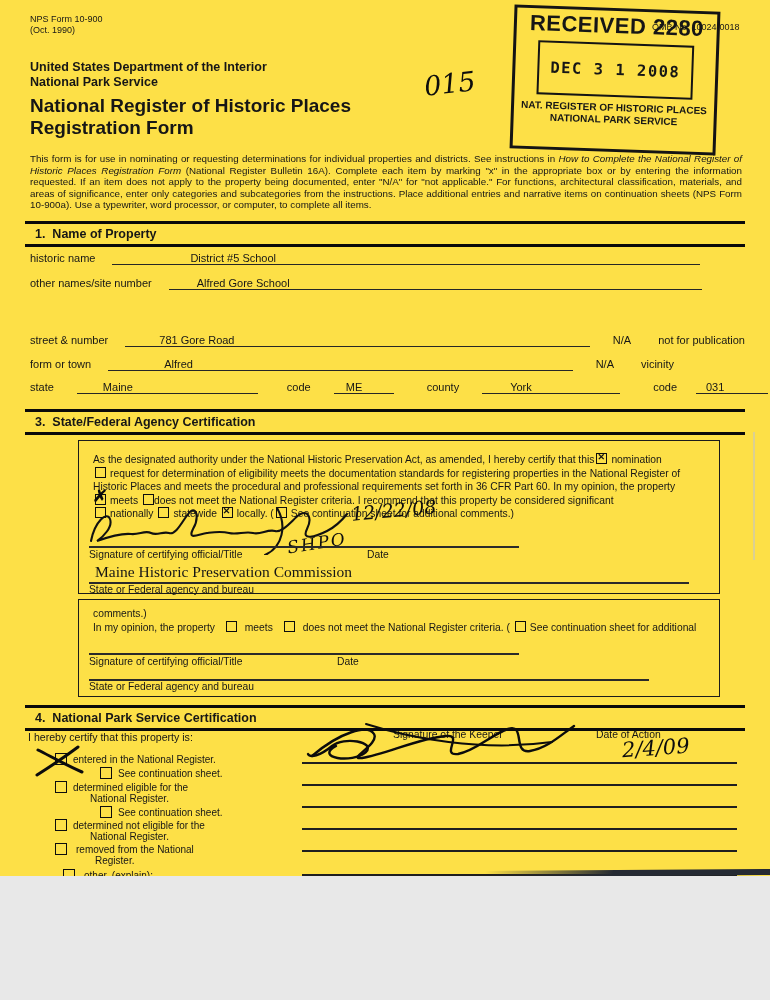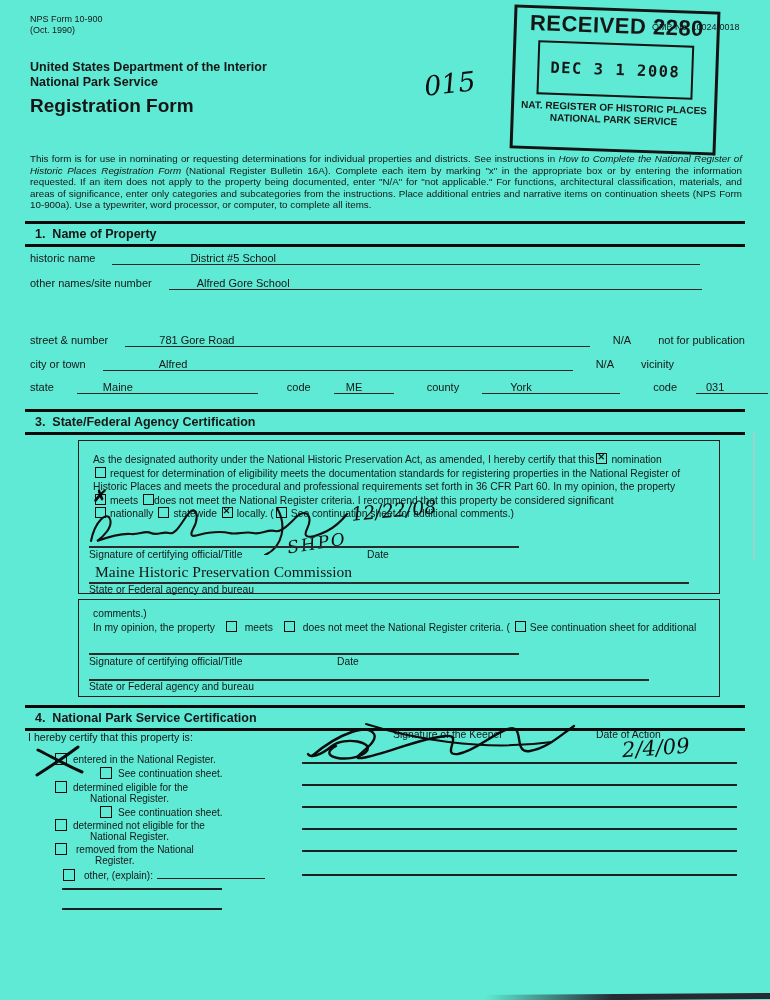--- a/index.html
+++ b/index.html
@@ -1,16 +1,16 @@
 <!DOCTYPE html>
 <html><head>
 <meta charset="utf-8">
 <style>
   html,body{margin:0;padding:0;background:#e8e8e8;}
-  .page{position:relative;width:770px;height:1000px;margin:0 auto;background:#5eead4;
+  .page{position:relative;width:770px;height:876px;margin:0 auto;background:#fde047;
         font-family:"Liberation Sans",sans-serif;color:#161616;overflow:hidden;}
   .abs{position:absolute;}
   .tiny{font-size:9px;line-height:10.5px;}
   .dept{font-size:12.5px;line-height:14.5px;font-weight:bold;}
   .title{font-size:19px;line-height:22px;font-weight:bold;}
   .intro{font-size:9.8px;line-height:11.6px;text-align:justify;}
   .italic{font-style:italic;}
   .sec-head{position:absolute;left:25px;right:25px;border-top:3px solid #0a0a0a;
             border-bottom:3px solid #0a0a0a;padding:3px 0 3px 10px;
             font-weight:bold;font-size:12.5px;white-space:pre;}
@@ -71,20 +71,21 @@
   </div>
 
   <div class="abs handwriting" style="left:424px;top:68px;font-size:27px;transform:rotate(-6deg);">015</div>
 
   <div class="abs dept" style="left:30px;top:60px;">
     <div>United States Department of the Interior</div>
     <div>National Park Service</div>
   </div>
 
   <div class="abs title" style="left:30px;top:95px;">
+    <div>National Register of Historic Places</div>
     <div>Registration Form</div>
   </div>
 
   <div class="abs intro" style="left:30px;top:153px;width:712px;">
     <span>This form is for use in nominating or requesting determinations for individual properties and districts.  See instructions in </span><span class="italic">How to Complete the National Register of Historic Places Registration Form</span><span> (National Register Bulletin 16A).  Complete each item by marking "x" in the appropriate box or by entering the information requested.  If an  item does not apply to the property being documented, enter "N/A" for "not applicable."  For functions, architectural classification, materials, and areas of significance, enter only categories and subcategories from the instructions.  Place additional entries and narrative items on continuation sheets (NPS Form 10-900a).  Use a typewriter, word processor, or computer, to complete all items.</span>
   </div>
 
   <div class="sec-head" style="top:221px;">1.  Name of Property</div>
 
   <div class="frow" style="left:30px;top:252px;right:70px;">
@@ -99,21 +100,21 @@
 
 
   <div class="frow" style="left:30px;top:334px;right:25px;">
     <span class="flabel">street &amp; number</span>
     <span class="fline" style="flex:1;padding-left:34px;">781 Gore Road</span>
     <span class="flabel" style="margin-left:6px;">N/A</span>
     <span class="flabel" style="margin-left:10px;">not for publication</span>
   </div>
 
   <div class="frow" style="left:30px;top:358px;right:96px;">
-    <span class="flabel">city or town</span>
+    <span class="flabel">form or town</span>
     <span class="fline" style="flex:1;padding-left:56px;">Alfred</span>
     <span class="flabel" style="margin-left:6px;">N/A</span>
     <span class="flabel" style="margin-left:10px;">vicinity</span>
   </div>
 
   <div class="frow" style="left:30px;top:381px;">
     <span class="flabel">state</span>
     <span class="fline" style="width:155px;padding-left:26px;margin-left:6px;">Maine</span>
     <span class="flabel" style="margin-left:12px;">code</span>
     <span class="fline" style="width:48px;padding-left:12px;margin-left:6px;">ME</span>

